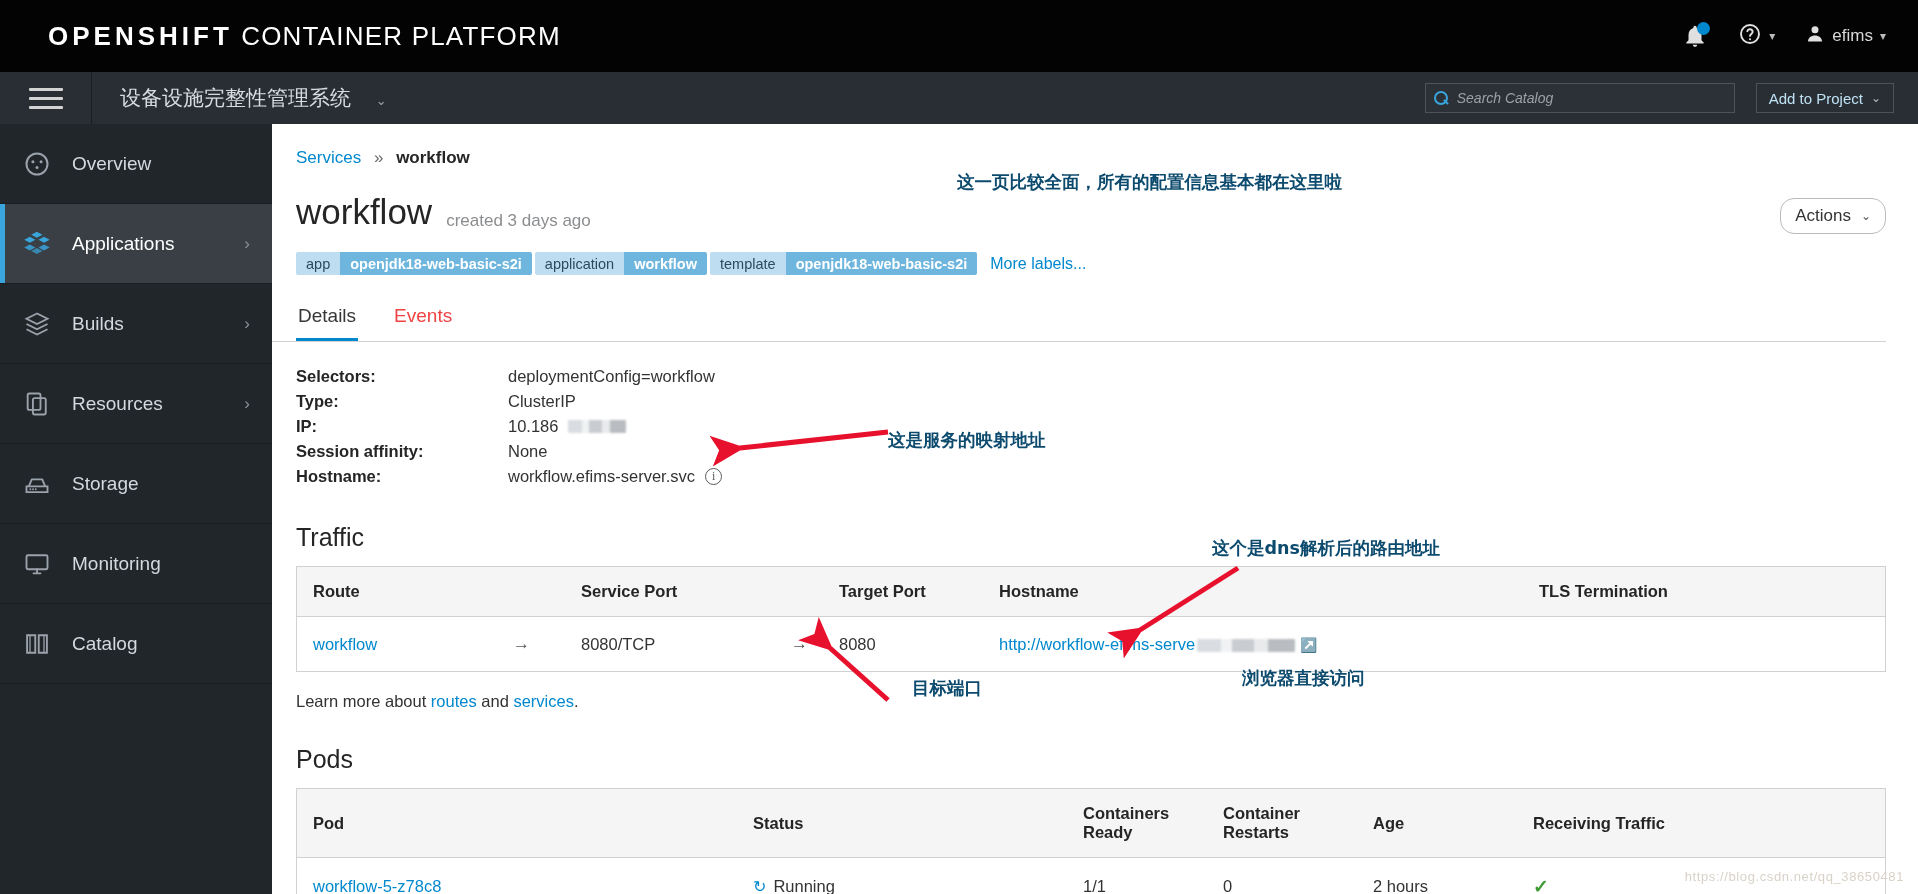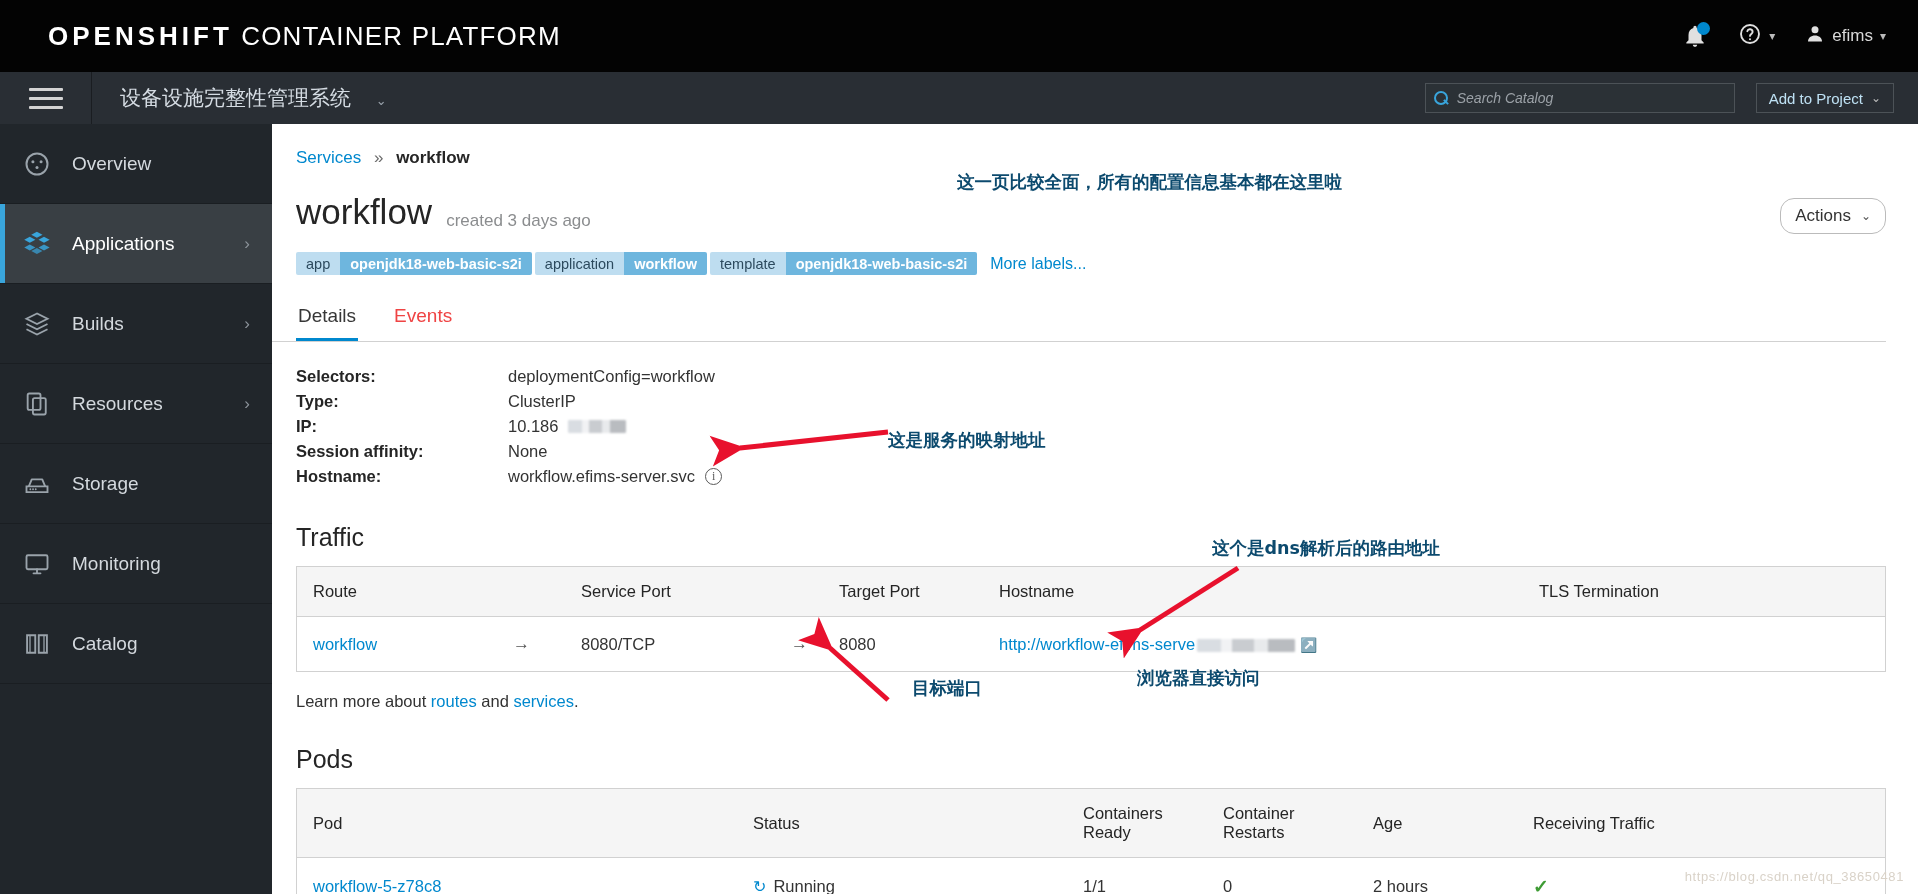--- a/index.html
+++ b/index.html
@@ -134,21 +134,21 @@
     width:17px; height:17px; border:1.4px solid #5a5a5a; border-radius:50%;
     font-size:12px; color:#5a5a5a; display:inline-flex; align-items:center;
     justify-content:center; font-family:"Liberation Serif", serif; cursor:pointer;
   }
 
   .section-h { font-size:25px; font-weight:300; color:#252525; padding:34px 0 0 24px; }
   .table-wrap { margin:14px 32px 0 24px; border:1px solid #d1d1d1; }
   table { width:100%; border-collapse:collapse; }
   thead tr { background:#f5f5f5; }
   th {
-    text-align:left; font-size:16.5px; font-weight:400; color:#252525;
+    text-align:left; font-size:16.5px; font-weight:700; color:#252525;
     padding:15px 0 15px 16px; border-bottom:1px solid #d1d1d1;
   }
   td { font-size:16.5px; color:#333; padding:17px 0 17px 16px; }
   td a, .lnk { color:#0088ce; text-decoration:none; cursor:pointer; }
   .arrow-cell { color:#555; font-size:17px; }
   .ext-ico { display:inline-block; margin-left:5px; color:#0088ce; font-size:14px; }
 
   .learn { padding:20px 0 0 24px; font-size:16.5px; color:#333; }
   .learn a { color:#0088ce; text-decoration:none; }
 
@@ -457,16 +457,16 @@
 
     <line x1="1238" y1="568" x2="1140" y2="630" stroke="#e8112d" stroke-width="5" marker-end="url(#ah)"></line>
 
     <line x1="888" y1="700" x2="830" y2="648" stroke="#e8112d" stroke-width="5" marker-end="url(#ah)"></line>
   </svg>
 
   <div class="anno" style="left:957px; top:170px;">这一页比较全面，所有的配置信息基本都在这里啦</div>
   <div class="anno" style="left:888px; top:428px;">这是服务的映射地址</div>
   <div class="anno" style="left:1212px; top:536px;">这个是dns解析后的路由地址</div>
   <div class="anno" style="left:912px; top:676px;">目标端口</div>
-  <div class="anno" style="left:1137px; top:666px;">浏览器直接访问</div>
+  <div class="anno" style="left:1242px; top:666px;">浏览器直接访问</div>
 
   <div class="watermark">https://blog.csdn.net/qq_38650481</div>
 </div>
 
 </body></html>

